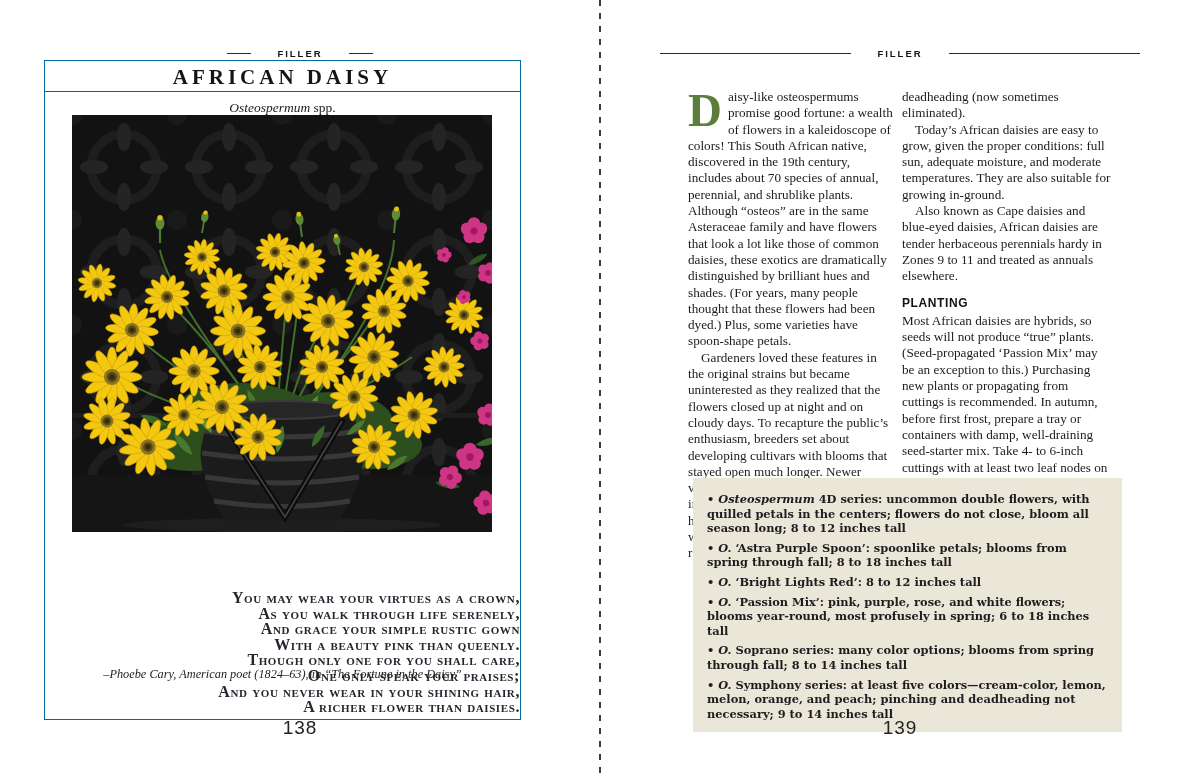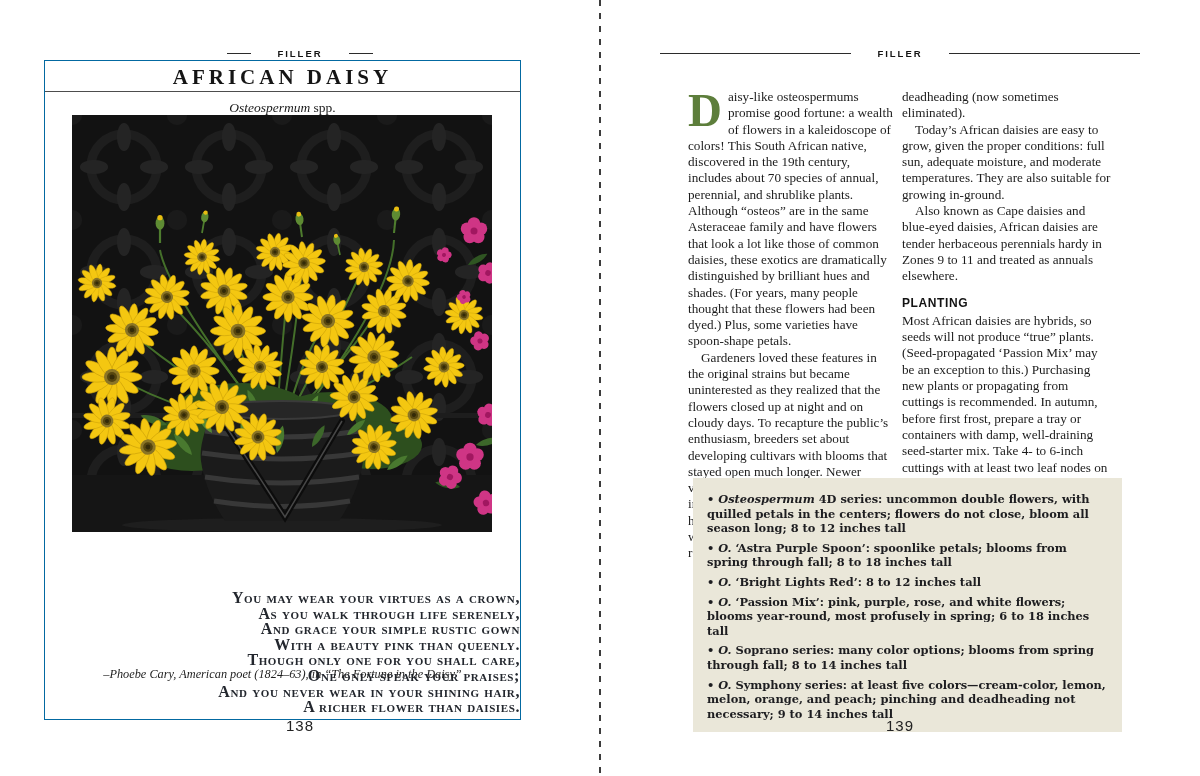--- a/index.html
+++ b/index.html
@@ -26,21 +26,21 @@
   .lp-title { font-size:21px; font-weight:700; letter-spacing:4px; color:#141414; padding-top:4px; }
   .lp-subtitle { text-align:center; margin-top:8px; font-size:13.5px; color:#1a1a1a; }
   .lp-subtitle .genus { font-style:italic; }
   .lp-photo { position:absolute; left:27px; top:54px; width:420px; height:417px; display:block; }
   .lp-poem { position:absolute; left:0; top:481px; width:100%; text-align:right;
              font-variant:small-caps; font-weight:600; font-size:16px; line-height:15.6px;
              letter-spacing:0.6px; color:#23272e;margin-top:48px; }
   .lp-attrib { position:absolute; left:0; top:606px; width:100%; text-align:center;
                font-style:italic; font-size:12.3px; color:#1e1e1e; }
   .pagenum { position:absolute; width:476px; text-align:center; top:717px;
-             font-family:"Liberation Sans", sans-serif; font-size:15px; letter-spacing:1px; color:#222; }
+             font-family:"Liberation Sans", sans-serif; font-size:19px; letter-spacing:1px; color:#222; }
   .pagenum-left { left:62px; }
   .pagenum-right { left:660px; width:480px; }
 
   
   .col { position:absolute; top:89px; font-size:13.2px; line-height:16.3px; color:#1b1b1b; text-align:left; }
   .col1 { left:688px; width:206px; }
   .col2 { left:902px; width:210px; }
   .col p { margin:0; }
   .col p.indent { text-indent:13px; }
   .dropcap { float:left; color:#5d7e3b; font-weight:700; font-size:47px; line-height:38px;

